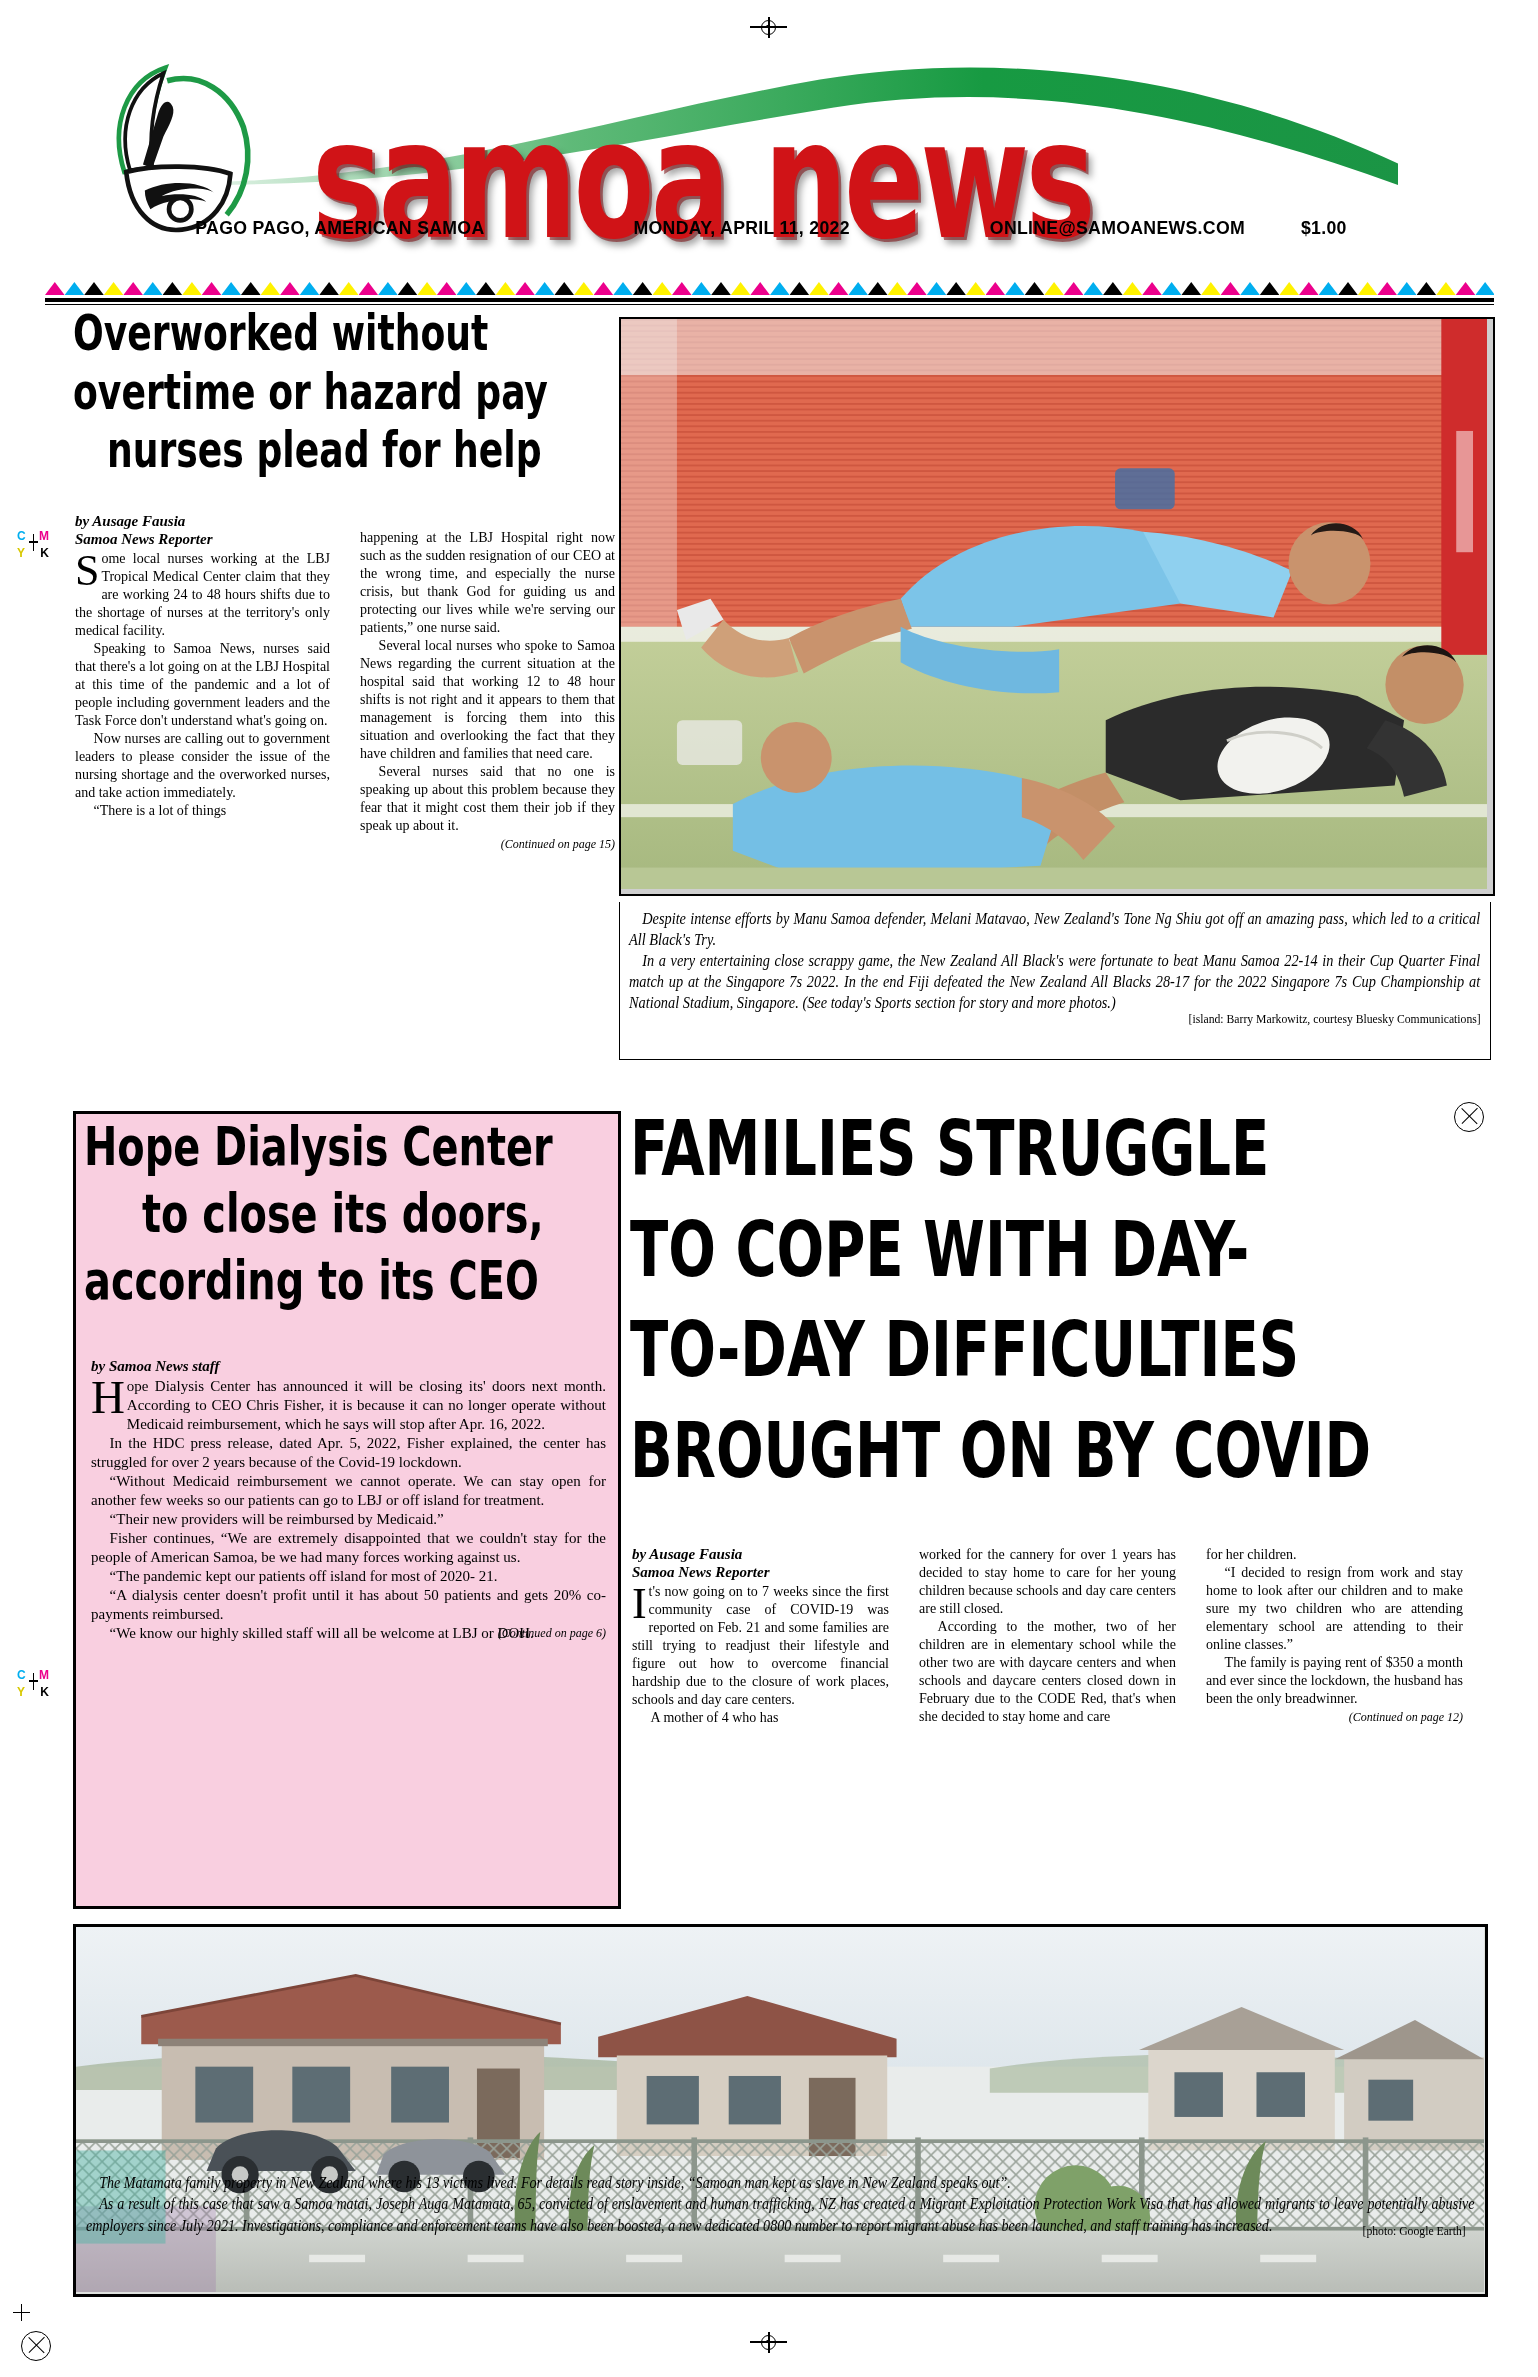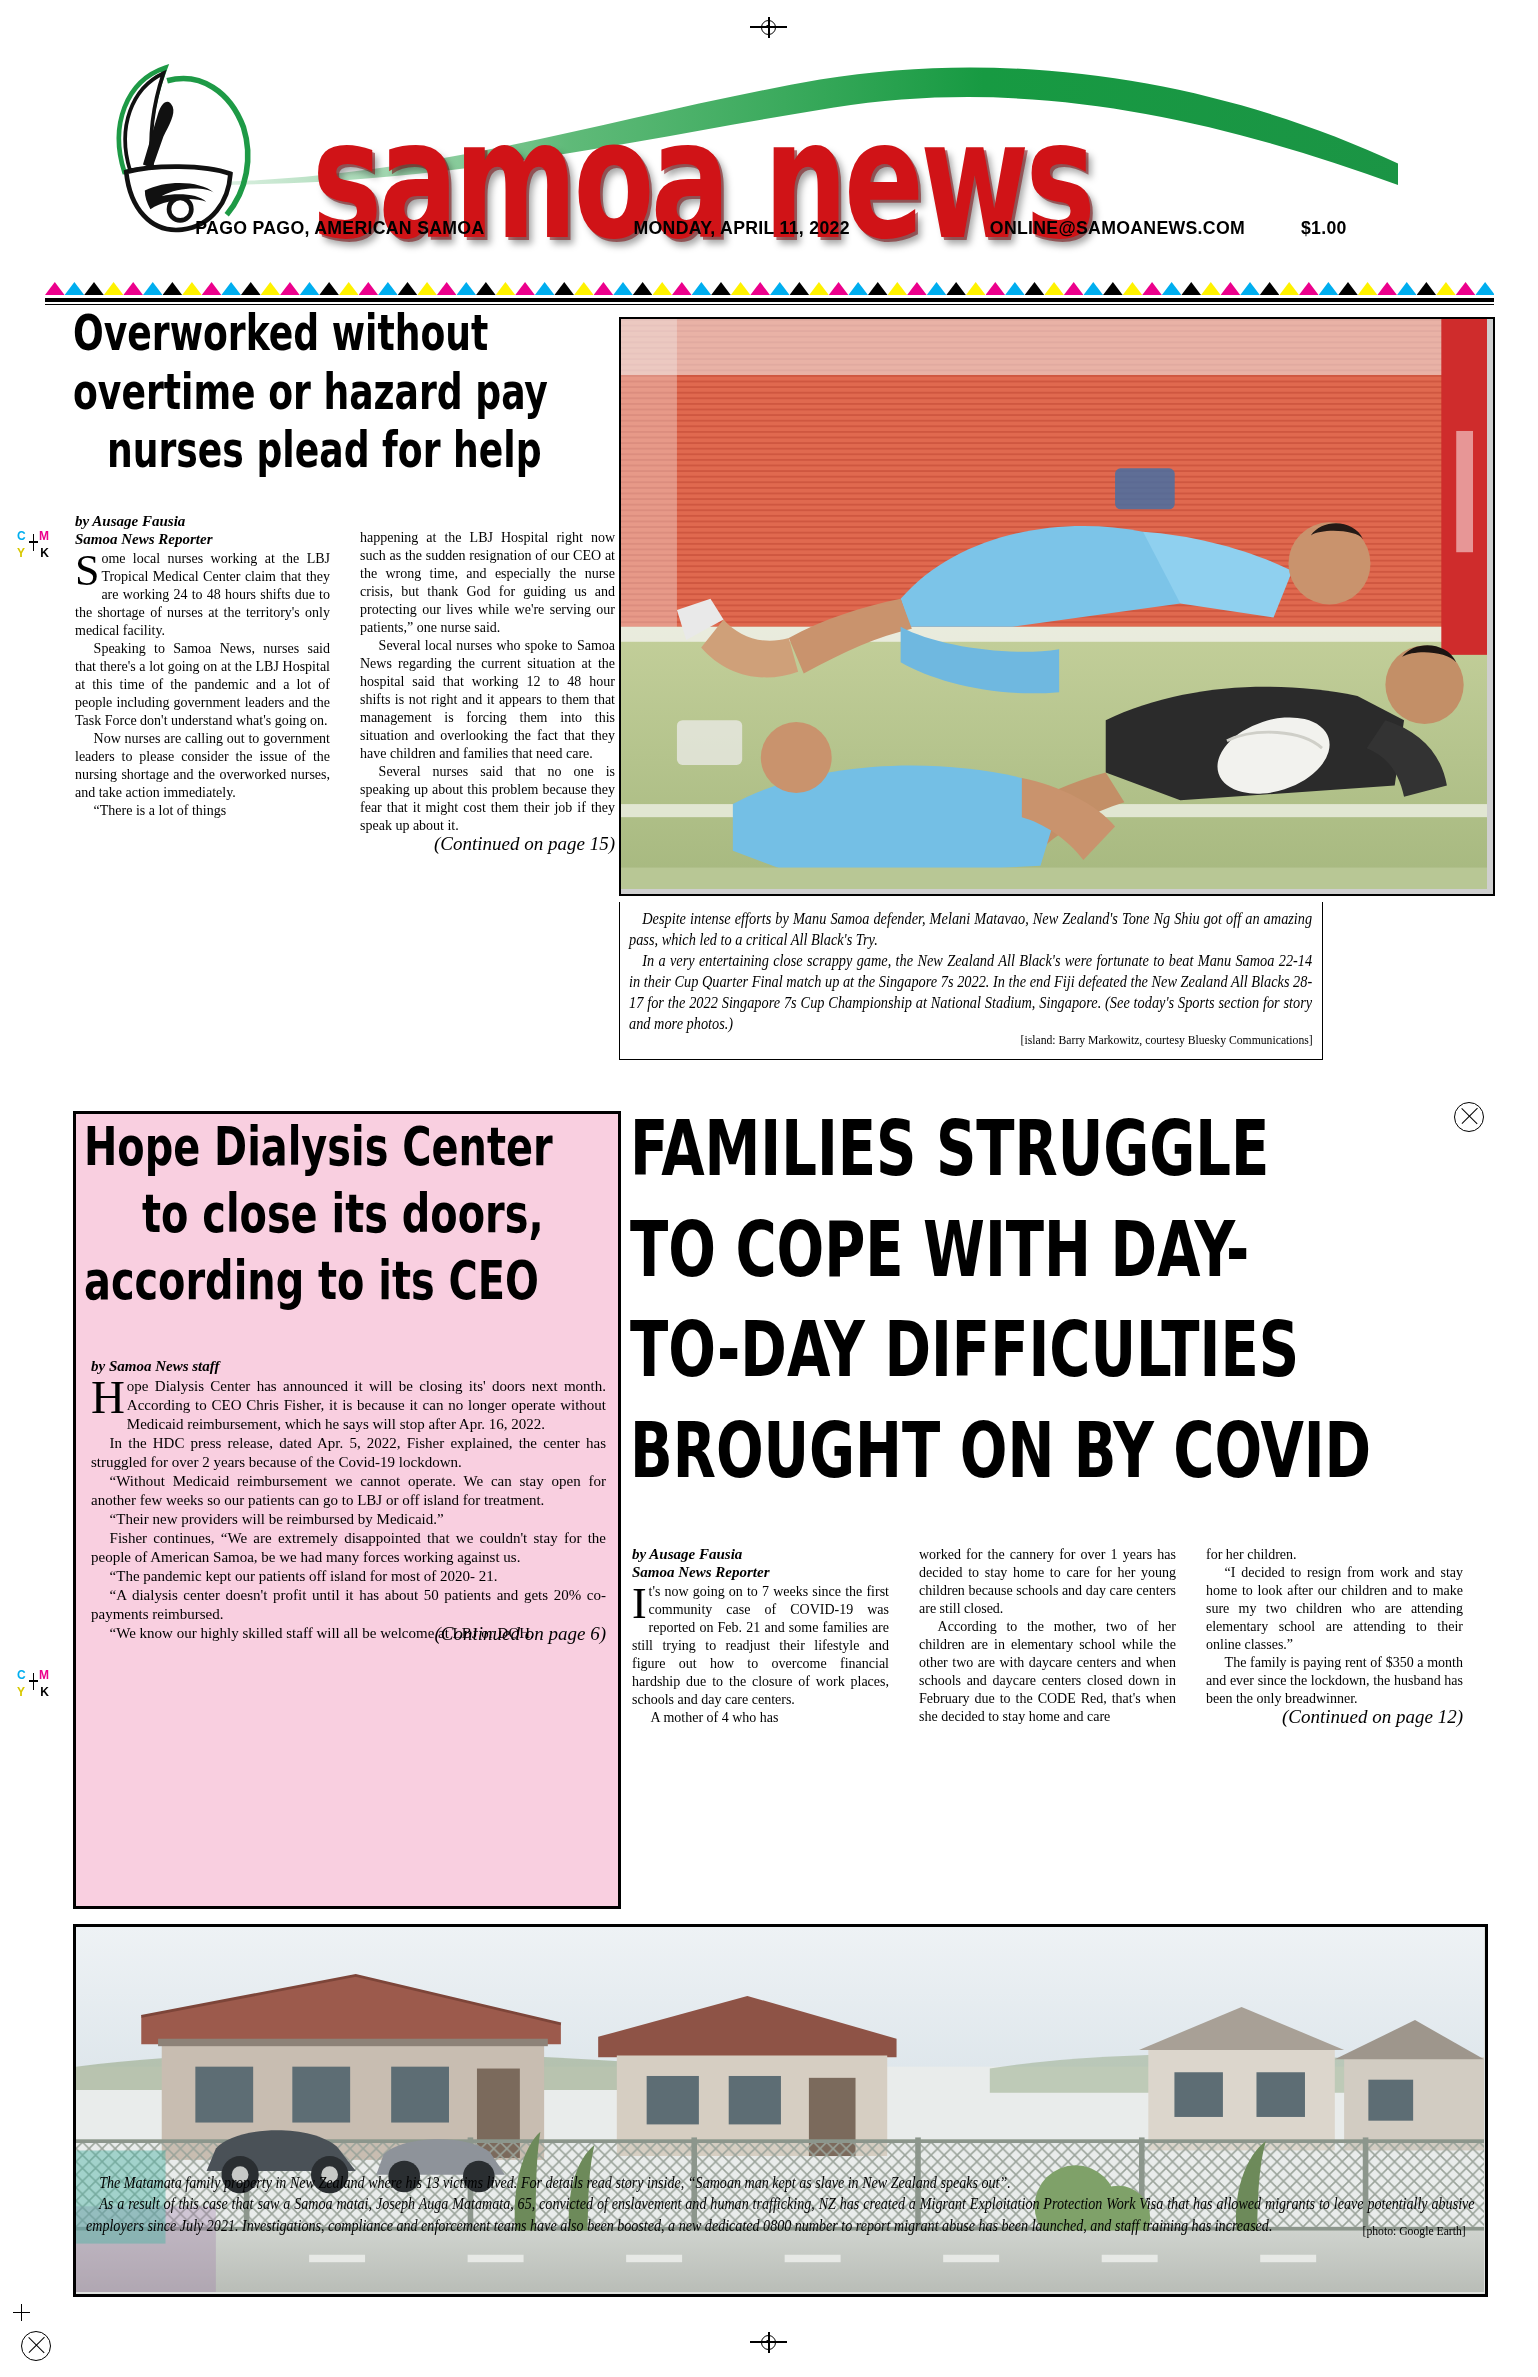--- a/index.html
+++ b/index.html
@@ -47,38 +47,38 @@
 
   
   .hl{font-family:"DejaVu Sans",sans-serif;font-weight:bold;color:#000;
      font-stretch:condensed;transform:scaleX(.82);transform-origin:left top;}
   .body{font-family:"Liberation Serif",serif;font-size:14px;line-height:18px;text-align:justify;
         color:#000;hyphens:auto;}
   .body p{margin:0;text-indent:18.6px;}
   .byline{font-family:"Liberation Serif",serif;font-weight:bold;font-style:italic;font-size:15px;line-height:17.7px;}
   .dropcap{float:left;font-family:"Liberation Serif",serif;font-size:44px;line-height:35px;
            font-weight:normal;padding:1.9px 1.9px 0 0;margin-top:0.9px;}
-  .cont{font-family:"Liberation Serif",serif;font-style:italic;font-size:19px;text-align:right;display:block;}
+  .cont{font-family:"Liberation Serif",serif;font-style:italic;font-size:12px;text-align:right;display:block;}
   .caption{font-family:"Liberation Serif",serif;font-style:italic;font-size:16.3px;line-height:21px;
            text-align:justify;transform:scaleX(.88);transform-origin:left top;width:113.6%;}
   .caption p{margin:0;text-indent:15px;}
   .credit{font-family:"Liberation Serif",serif;font-size:11.7px;text-align:right;}
 
   
   .s1-head{position:absolute;left:73px;top:308px;width:550px;height:200px;}
   .s1-head .l{position:absolute;left:0;font-size:49px;line-height:52px;white-space:nowrap;width:122%;}
   .s1-cols{position:absolute;left:75px;top:513px;width:541px;height:559px;}
   .s1-col{position:absolute;top:0;width:255px;}
   .s1-col.a{left:0;}
   .s1-col.b{left:285px;margin-top:16px;}
 
   
   .photo1{position:absolute;left:619px;top:317px;width:872px;height:575px;border:2.8px solid #000;
           overflow:hidden;background:#cfcfcf;}
-  .cap1{position:absolute;left:619px;top:902px;width:704px;height:158px;border:1.9px solid #000;
+  .cap1{position:absolute;left:619px;top:902px;width:872px;height:158px;border:1.9px solid #000;
         border-top:none;padding:5.6px 9.3px 0 9.3px;box-sizing:border-box;}
 
   
   .cmyk{position:absolute;width:32px;height:43px;font-family:"Liberation Sans",sans-serif;
         font-size:12px;font-weight:bold;line-height:12px;}
   .cmyk .r1{position:absolute;top:0;left:0;width:32px;display:flex;justify-content:space-between;}
   .cmyk .r2{position:absolute;top:17px;left:0;width:32px;display:flex;justify-content:space-between;}
   .cmyk .xc{position:absolute;left:12px;top:3.7px;width:9.3px;height:17px;}
   .cmyk .xc:before,.cmyk .xc:after{content:"";position:absolute;background:#000;}
   .cmyk .xc:before{left:3.7px;top:0;width:1.4px;height:17px;}

